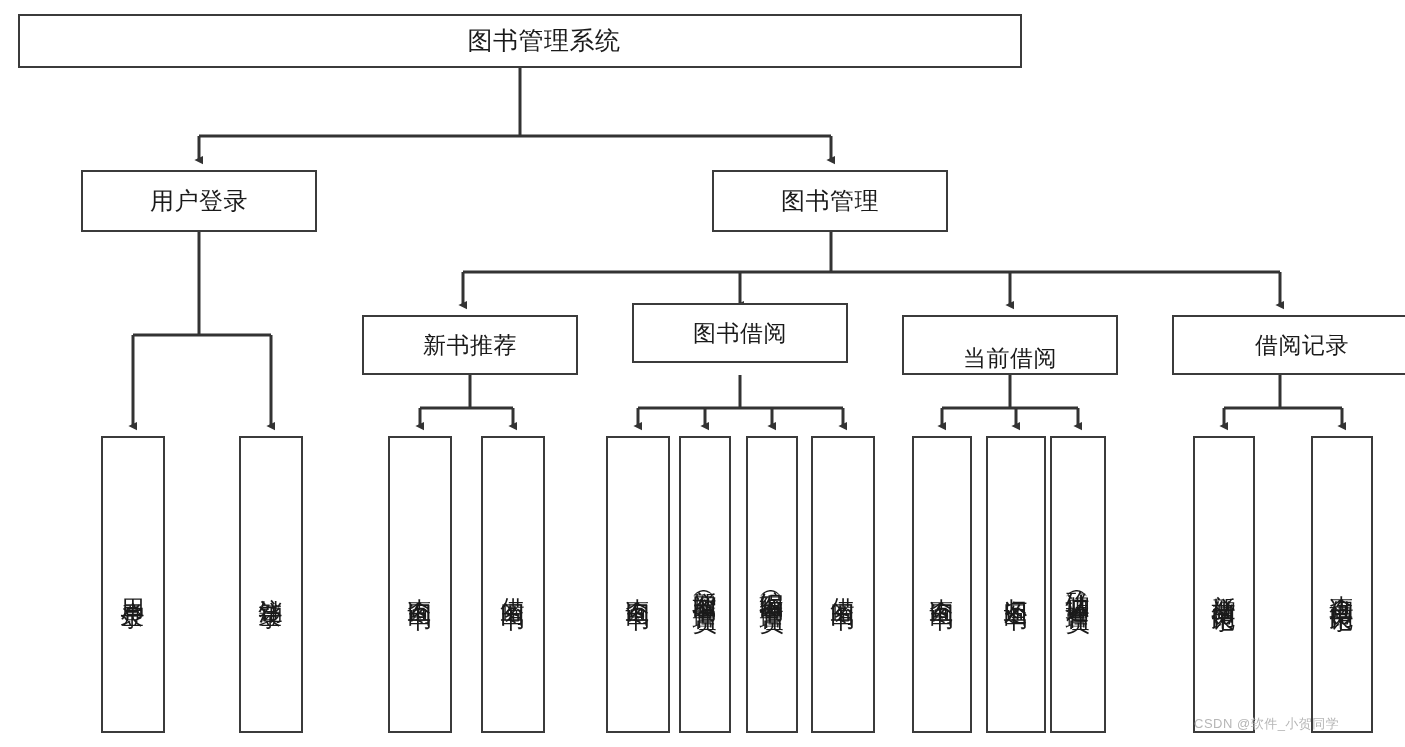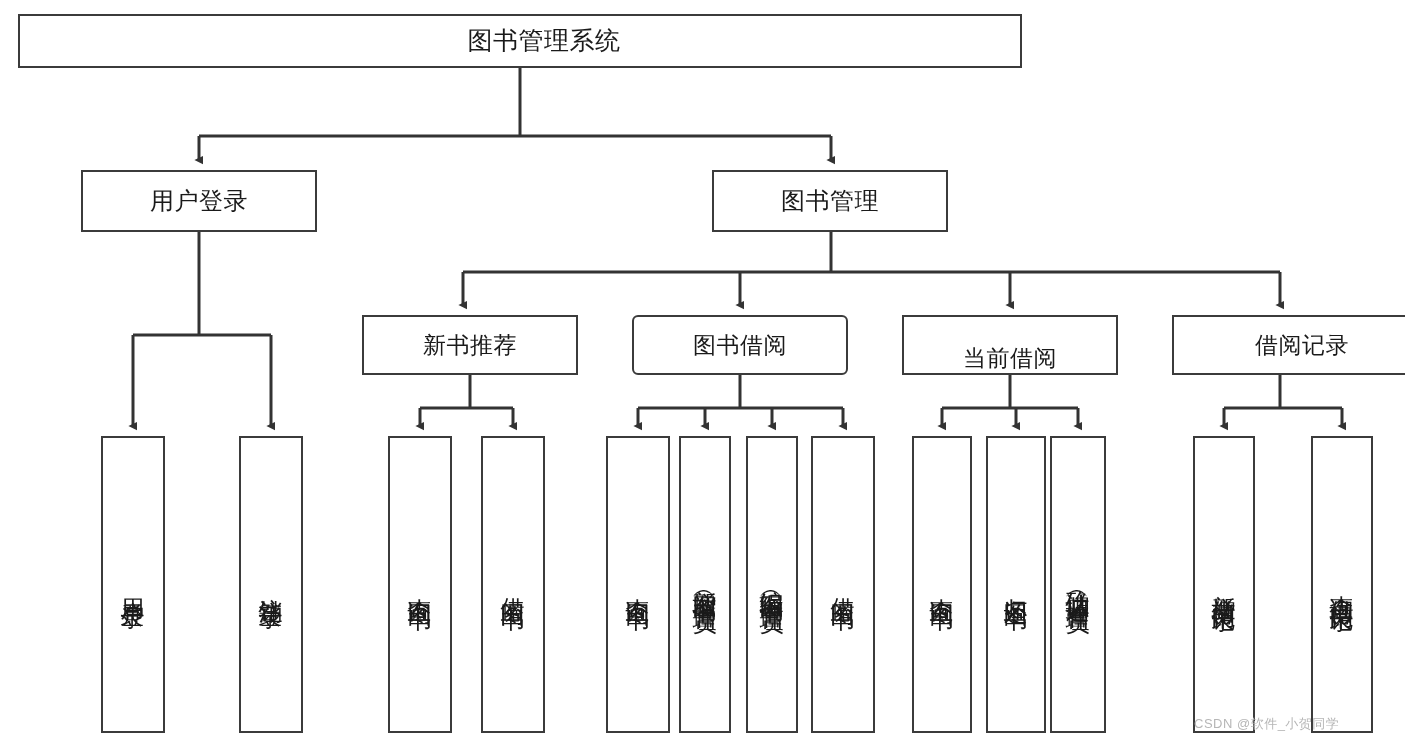--- a/index.html
+++ b/index.html
@@ -149,21 +149,21 @@
   </div>
 
   <div class="node level-2" style="left:362px; top:315px; width:216px; height:60px;">
     <span class="node-label">新书推荐</span>
   </div>
 
   <div class="node level-1" style="left:712px; top:170px; width:236px; height:62px;">
     <span class="node-label">图书管理</span>
   </div>
 
-  <div class="node level-2" style="left:632px; top:315px; width:216px; height:60px;border-radius:6px;">
+  <div class="node level-2" style="left:632px; top:303px; width:216px; height:60px;">
     <span class="node-label">图书借阅</span>
   </div>
 
   <div class="node level-2" style="left:902px; top:315px; width:216px; height:60px;align-items:flex-end;">
     <span class="node-label">当前借阅</span>
   </div>
 
   <div class="node level-2" style="left:1172px; top:315px; width:260px; height:60px;">
     <span class="node-label">借阅记录</span>
   </div>

